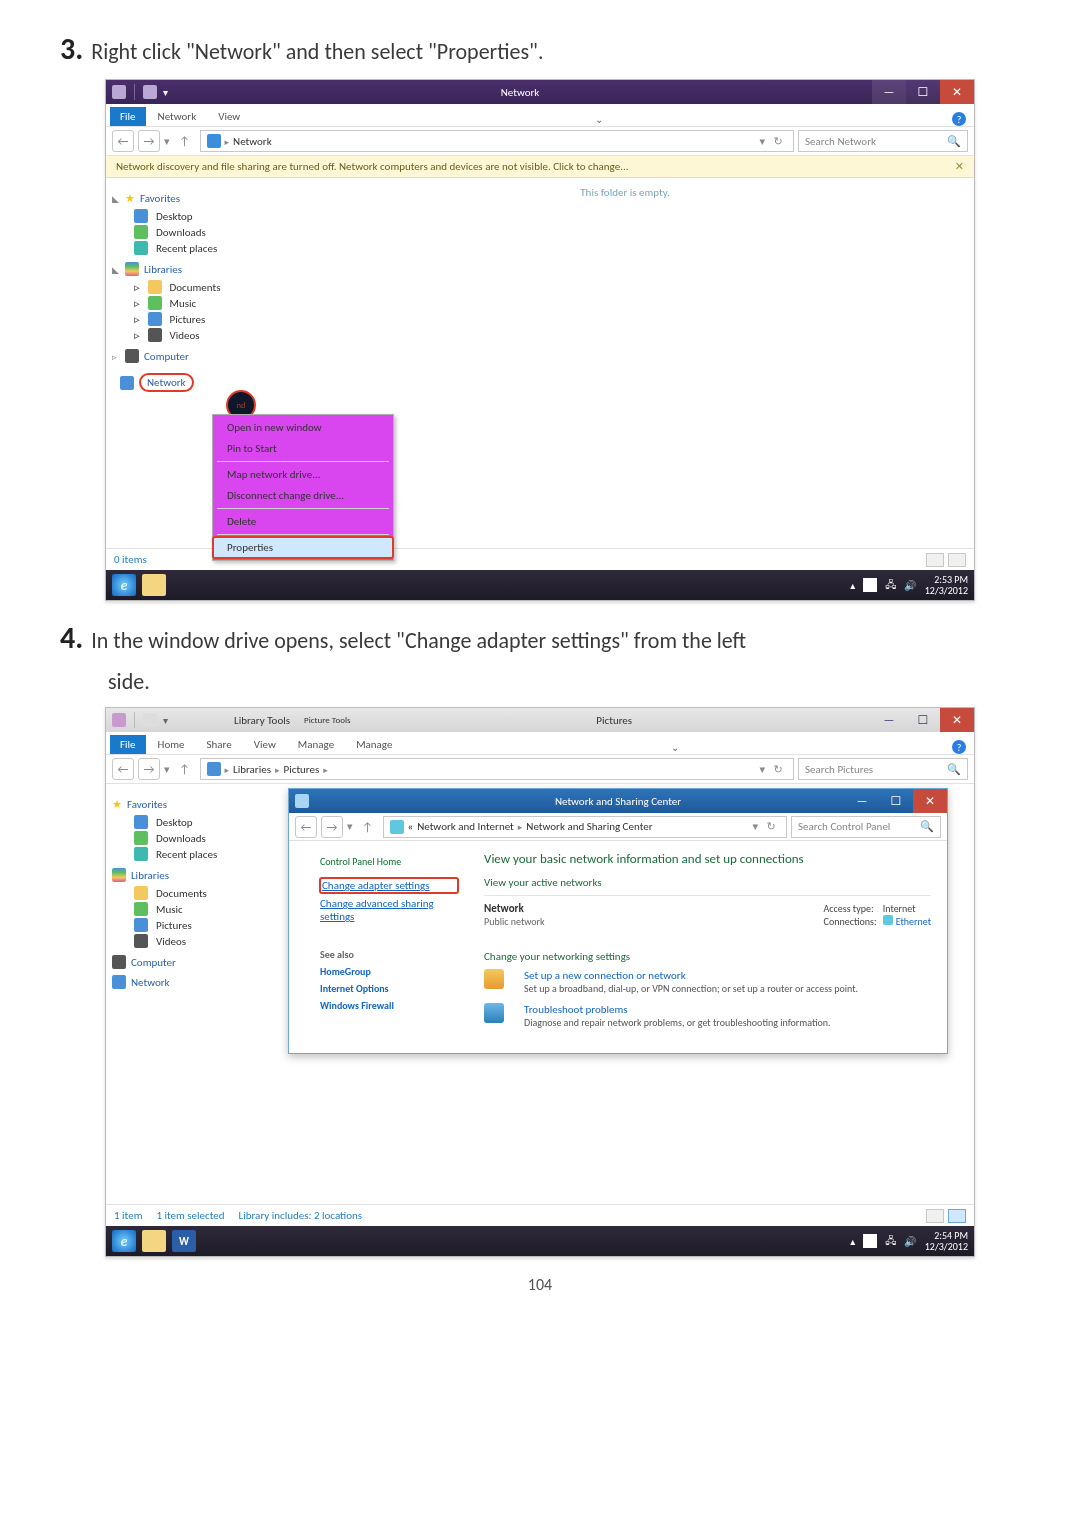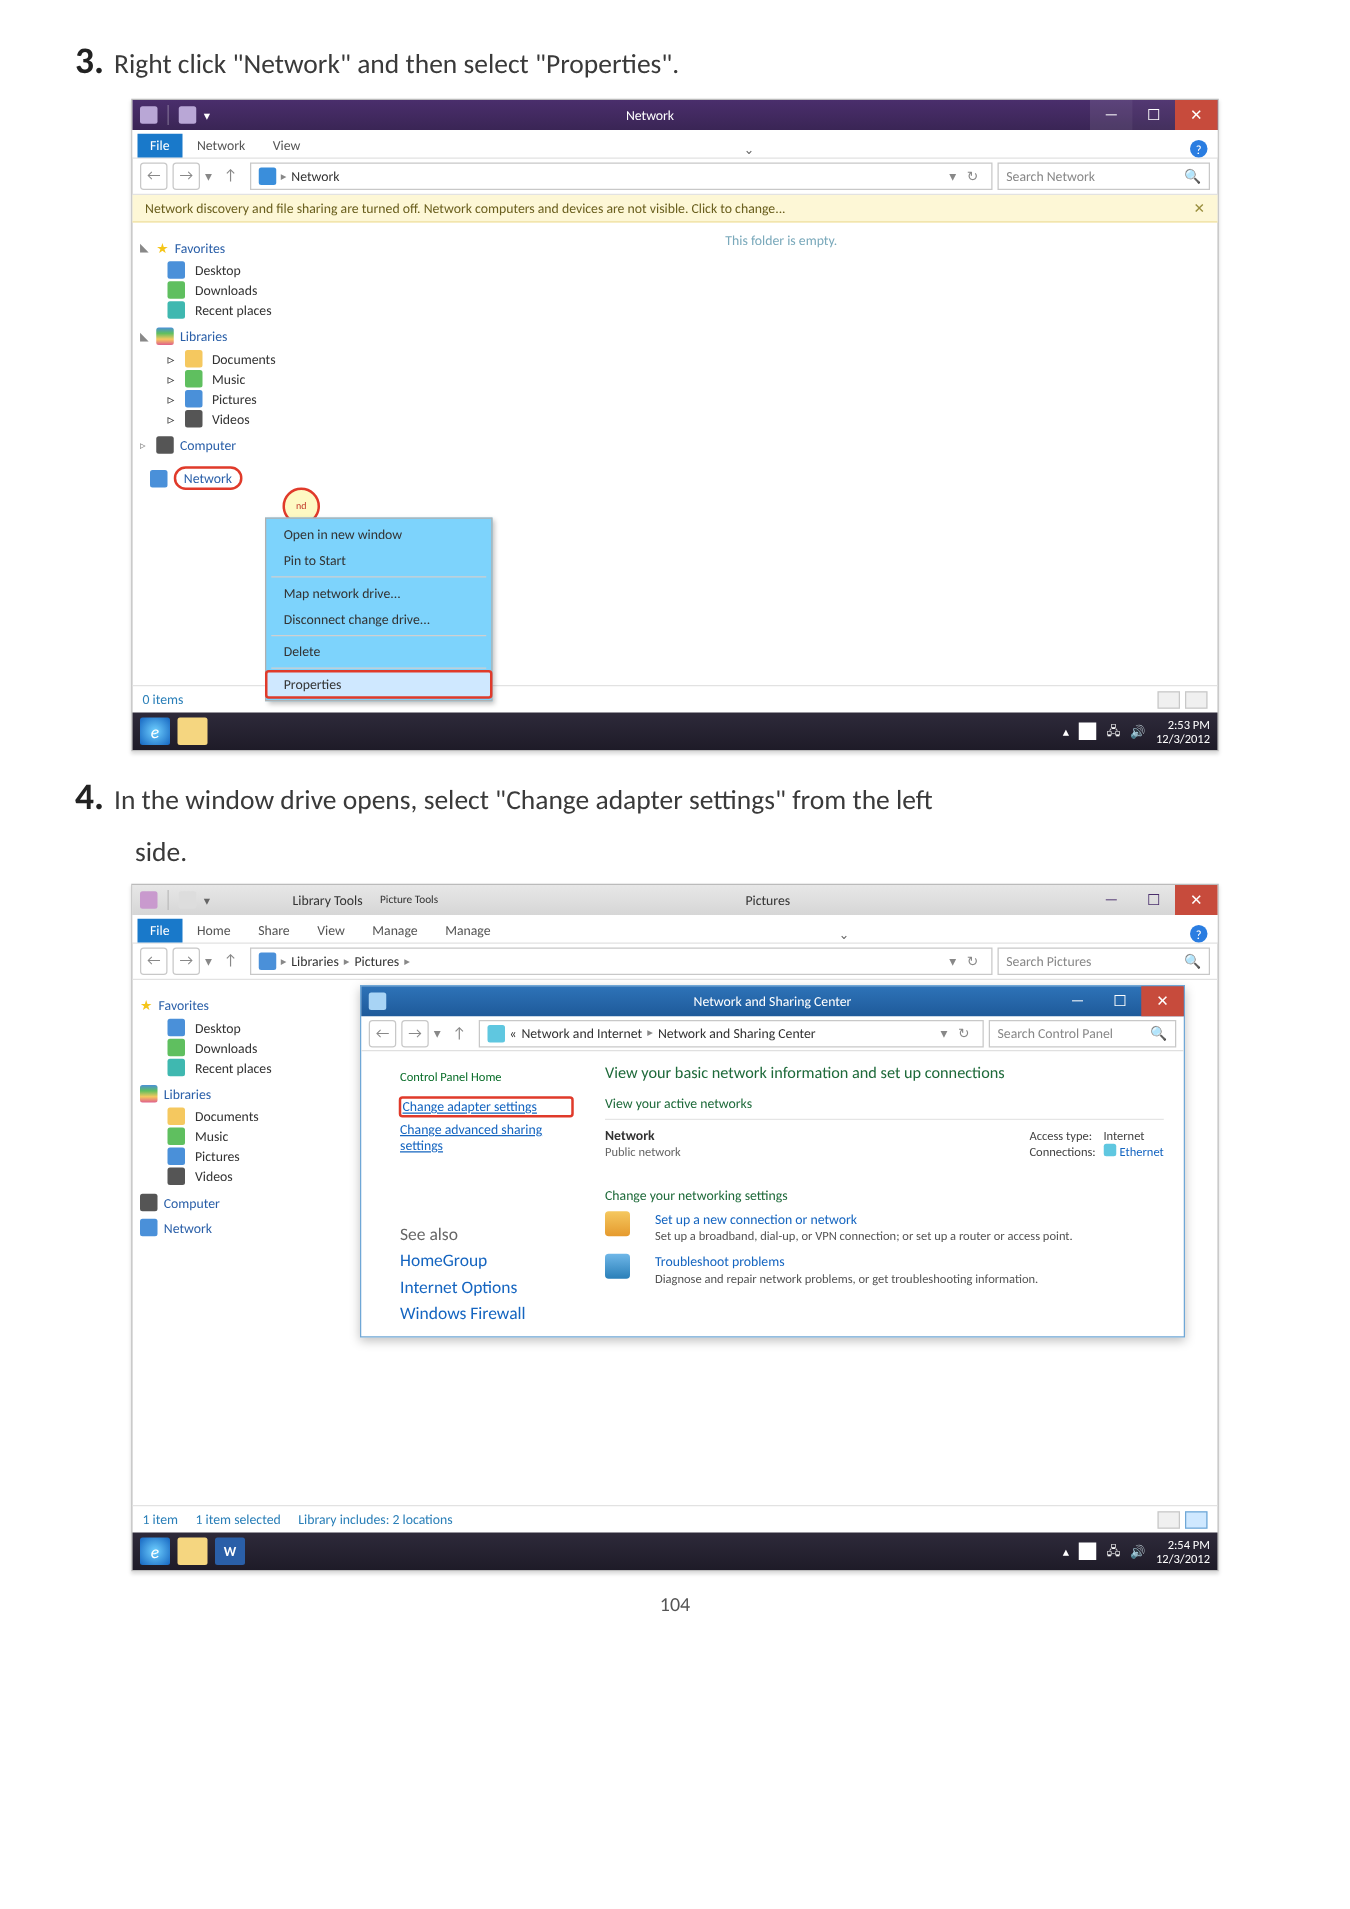--- a/index.html
+++ b/index.html
@@ -73,27 +73,27 @@
   .sb-item { padding:1px 0 1px 22px; display:flex; align-items:center; gap:8px; color:#333; }
   .sb-item .ic { width:14px; height:14px; display:inline-block; }
   .ic-blue { background:#4a90d9; border-radius:2px; }
   .ic-green { background:#5fbf5f; border-radius:2px; }
   .ic-yellow { background:#f5c85f; border-radius:2px; }
   .ic-teal { background:#3fb8b0; border-radius:2px; }
   .ic-dark { background:#555; border-radius:2px; }
   .ic-lib { background:linear-gradient(#4a90d9,#5fbf5f,#f5c85f,#e05f8a); border-radius:2px; }
 
   .net-hl { display:inline-block; padding:1px 6px; border:2px solid #e03a2a; border-radius:10px; }
-  .net-bubble { position:absolute; left:120px; width:30px; height:30px; border:2px solid #e03a2a; border-radius:50%; background:#fef9c3; display:flex; align-items:center; justify-content:center; font-size:8px; color:#c0392b; }
+  .net-bubble { position:absolute; left:120px; width:30px; height:30px; border:2px solid #e03a2a; border-radius:50%; background:#0f172a; display:flex; align-items:center; justify-content:center; font-size:8px; color:#c0392b; }
 
   .main-pane { flex:1; position:relative; color:#888; }
   .empty-msg { position:absolute; top:8px; left:50%; transform:translateX(-50%); color:#7aa9bb; font-size:11px; }
 
   
-  .ctx-menu { position:absolute; left:122px; top:46px; width:182px; background:#7dd3fc; border:1px solid #b0b0b0; box-shadow:2px 2px 4px rgba(0,0,0,0.25); font-size:11px; padding:2px 0; z-index:10; }
+  .ctx-menu { position:absolute; left:122px; top:46px; width:182px; background:#d946ef; border:1px solid #b0b0b0; box-shadow:2px 2px 4px rgba(0,0,0,0.25); font-size:11px; padding:2px 0; z-index:10; }
   .ctx-item { padding:4px 14px; color:#333; }
   .ctx-sep { height:1px; background:#d0d0d0; margin:2px 4px; }
   .ctx-hl { background:#cfe8ff; outline:2px solid #e03a2a; outline-offset:-1px; border-radius:2px; }
 
   .status-bar { height:22px; border-top:1px solid #e2e2e2; display:flex; align-items:center; padding:0 8px; color:#2a7fb8; font-size:11px; }
   .status-bar .view-icons { margin-left:auto; display:flex; gap:4px; }
   .vi { width:18px; height:14px; border:1px solid #c8c8c8; background:#f0f0f0; }
 
   
   .taskbar { height:30px; background:linear-gradient(#2e2a3a,#1e1b28); display:flex; align-items:center; padding:0 6px; gap:6px; }
@@ -125,21 +125,21 @@
   .net-block .nsub { color:#666; font-size:10px; }
   .net-block .nr { text-align:left; font-size:10px; color:#444; }
   .net-block .nr .elink { color:#1565c0; }
   .cg-settings { color:#1e6a3a; font-size:11px; margin-top:22px; margin-bottom:6px; }
   .opt-row { display:flex; gap:20px; margin-bottom:8px; }
   .opt-ico { width:20px; height:20px; display:inline-block; }
   .opt-ico.net { background:linear-gradient(#f5c85f,#e59a2e); border-radius:3px; }
   .opt-ico.trb { background:linear-gradient(#6fb7e8,#2a7fb8); border-radius:3px; }
   .opt-title { color:#1565c0; }
   .opt-sub { color:#555; font-size:10px; }
-  .see-also { margin-top:56px; font-size:14px; color:#666; }
+  .see-also { margin-top:25px; font-size:10px; color:#666;font-weight:bold; }
   .see-also .sa-lnk { color:#1565c0; margin-top:4px; }
 
   .page-num { text-align:center; font-size:16px; color:#555; margin-top:6px; }
 </style>
 </head>
 <body>
 
 <div class="step-line">
   <span class="step-num">3.</span>
   <span class="step-text">Right click "Network" and then select "Properties".</span>

